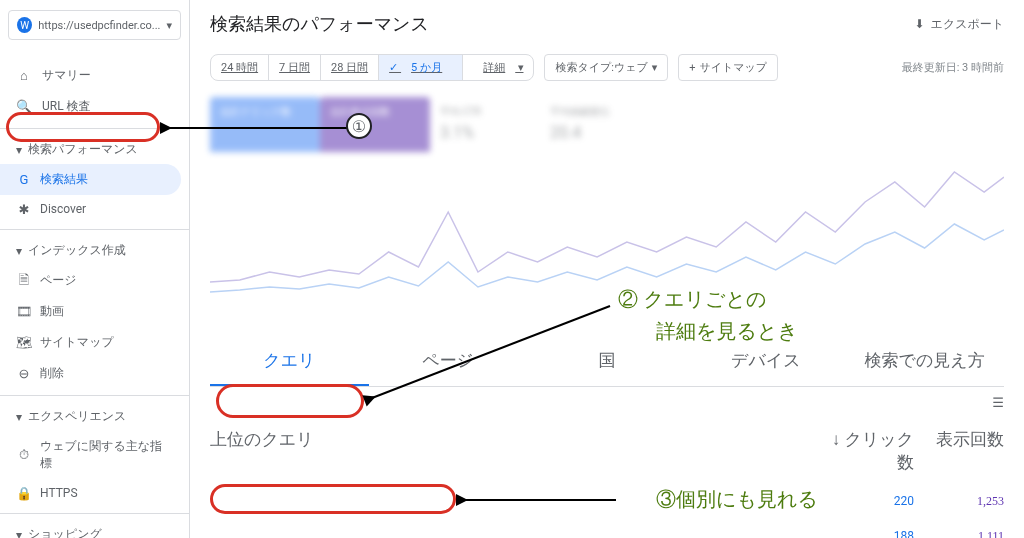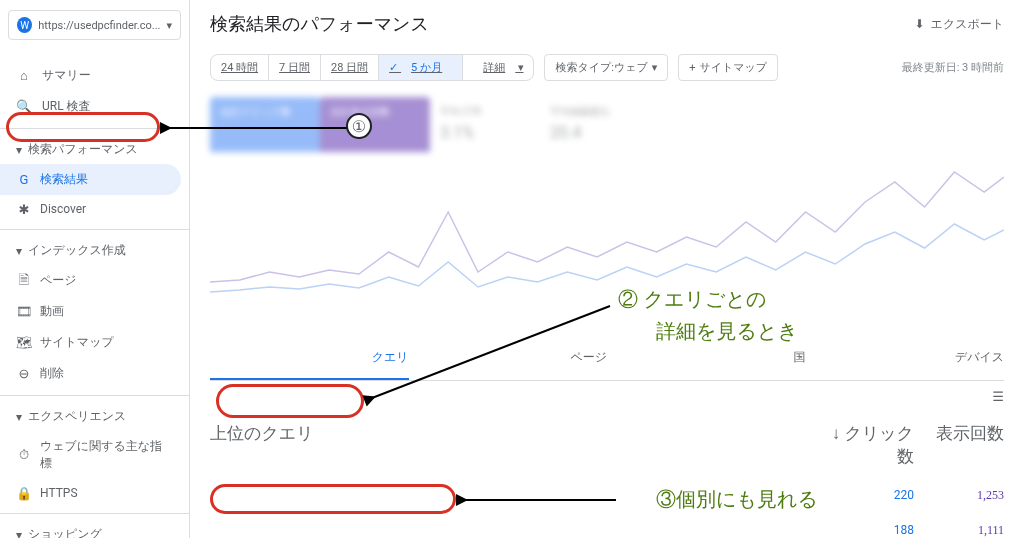--- a/index.html
+++ b/index.html
@@ -31,21 +31,21 @@
   .metrics { margin: 6px 20px 0; display: flex; gap: 0; filter: blur(3px); opacity: 0.55; }
   .metric { width: 110px; height: 55px; border-radius: 4px 4px 0 0; padding: 8px 10px; color: #fff; font-size: 10px; position: relative; }
   .metric .v { font-size: 16px; margin-top: 4px; }
   .metric.m1 { background: #4285f4; }
   .metric.m2 { background: #5e35b1; }
   .metric.m3 { background: transparent; color: #5f6368; }
   .metric.m4 { background: transparent; color: #5f6368; }
   .chart { margin: 0 20px; height: 155px; position: relative; }
   .chart svg { width: 100%; height: 100%; }
   .tabs { display: flex; border-bottom: 1px solid #dadce0; margin: 30px 20px 0; }
-  .tab { flex: 1; text-align: right; padding: 12px 0; font-size: 12px; color: #5f6368; }
+  .tab { flex: 1; text-align: center; padding: 12px 0; font-size: 17px; color: #5f6368; }
   .tab.on { color: #1a73e8; border-bottom: 2px solid #1a73e8; }
   .table-tools { display:flex; justify-content:flex-end; padding: 8px 20px; }
   .table-head { display: flex; padding: 10px 20px; font-size: 17px; color: #5f6368; }
   .col-q { flex: 1; }
   .col-c { width: 90px; text-align: right; }
   .col-i { width: 90px; text-align: right; font-family: Liberation Serif, serif; }
   .row { display: flex; padding: 10px 20px; font-size: 12px; }
   .row .col-c { color: #1a73e8; }
   .row .col-i { color: #5e35b1; }
   
@@ -168,20 +168,21 @@
       <polyline fill="none" stroke="#c9c2e8" stroke-width="1.5" points="0,130 30,128 60,120 90,125 120,118 150,122 180,100 210,115 240,60 270,120 300,100 330,110 360,95 390,105 420,90 450,100 480,85 510,95 540,70 570,90 600,60 630,80 660,50 690,30 720,55 750,20 780,40 800,25"></polyline>
       <polyline fill="none" stroke="#b9d2f5" stroke-width="1.5" points="0,140 30,138 60,135 90,137 120,132 150,136 180,125 210,134 240,110 270,135 300,125 330,130 360,120 390,128 420,115 450,125 480,112 510,120 540,105 570,118 600,100 630,112 660,92 690,80 720,96 750,72 780,88 800,78"></polyline>
     </svg>
   </div>
 
   <div class="tabs">
     <div class="tab on">クエリ</div>
     <div class="tab">ページ</div>
     <div class="tab">国</div>
     <div class="tab">デバイス</div>
+    <div class="tab">検索での見え方</div>
   </div>
 
   <div class="table-tools">
       <span style="color:#5f6368;">☰</span>
     </div>
 
   <div class="table-head">
     <div class="col-q">上位のクエリ</div>
     <div class="col-c">↓ <span>クリック数</span></div>
     <div class="col-i">表示回数</div>

